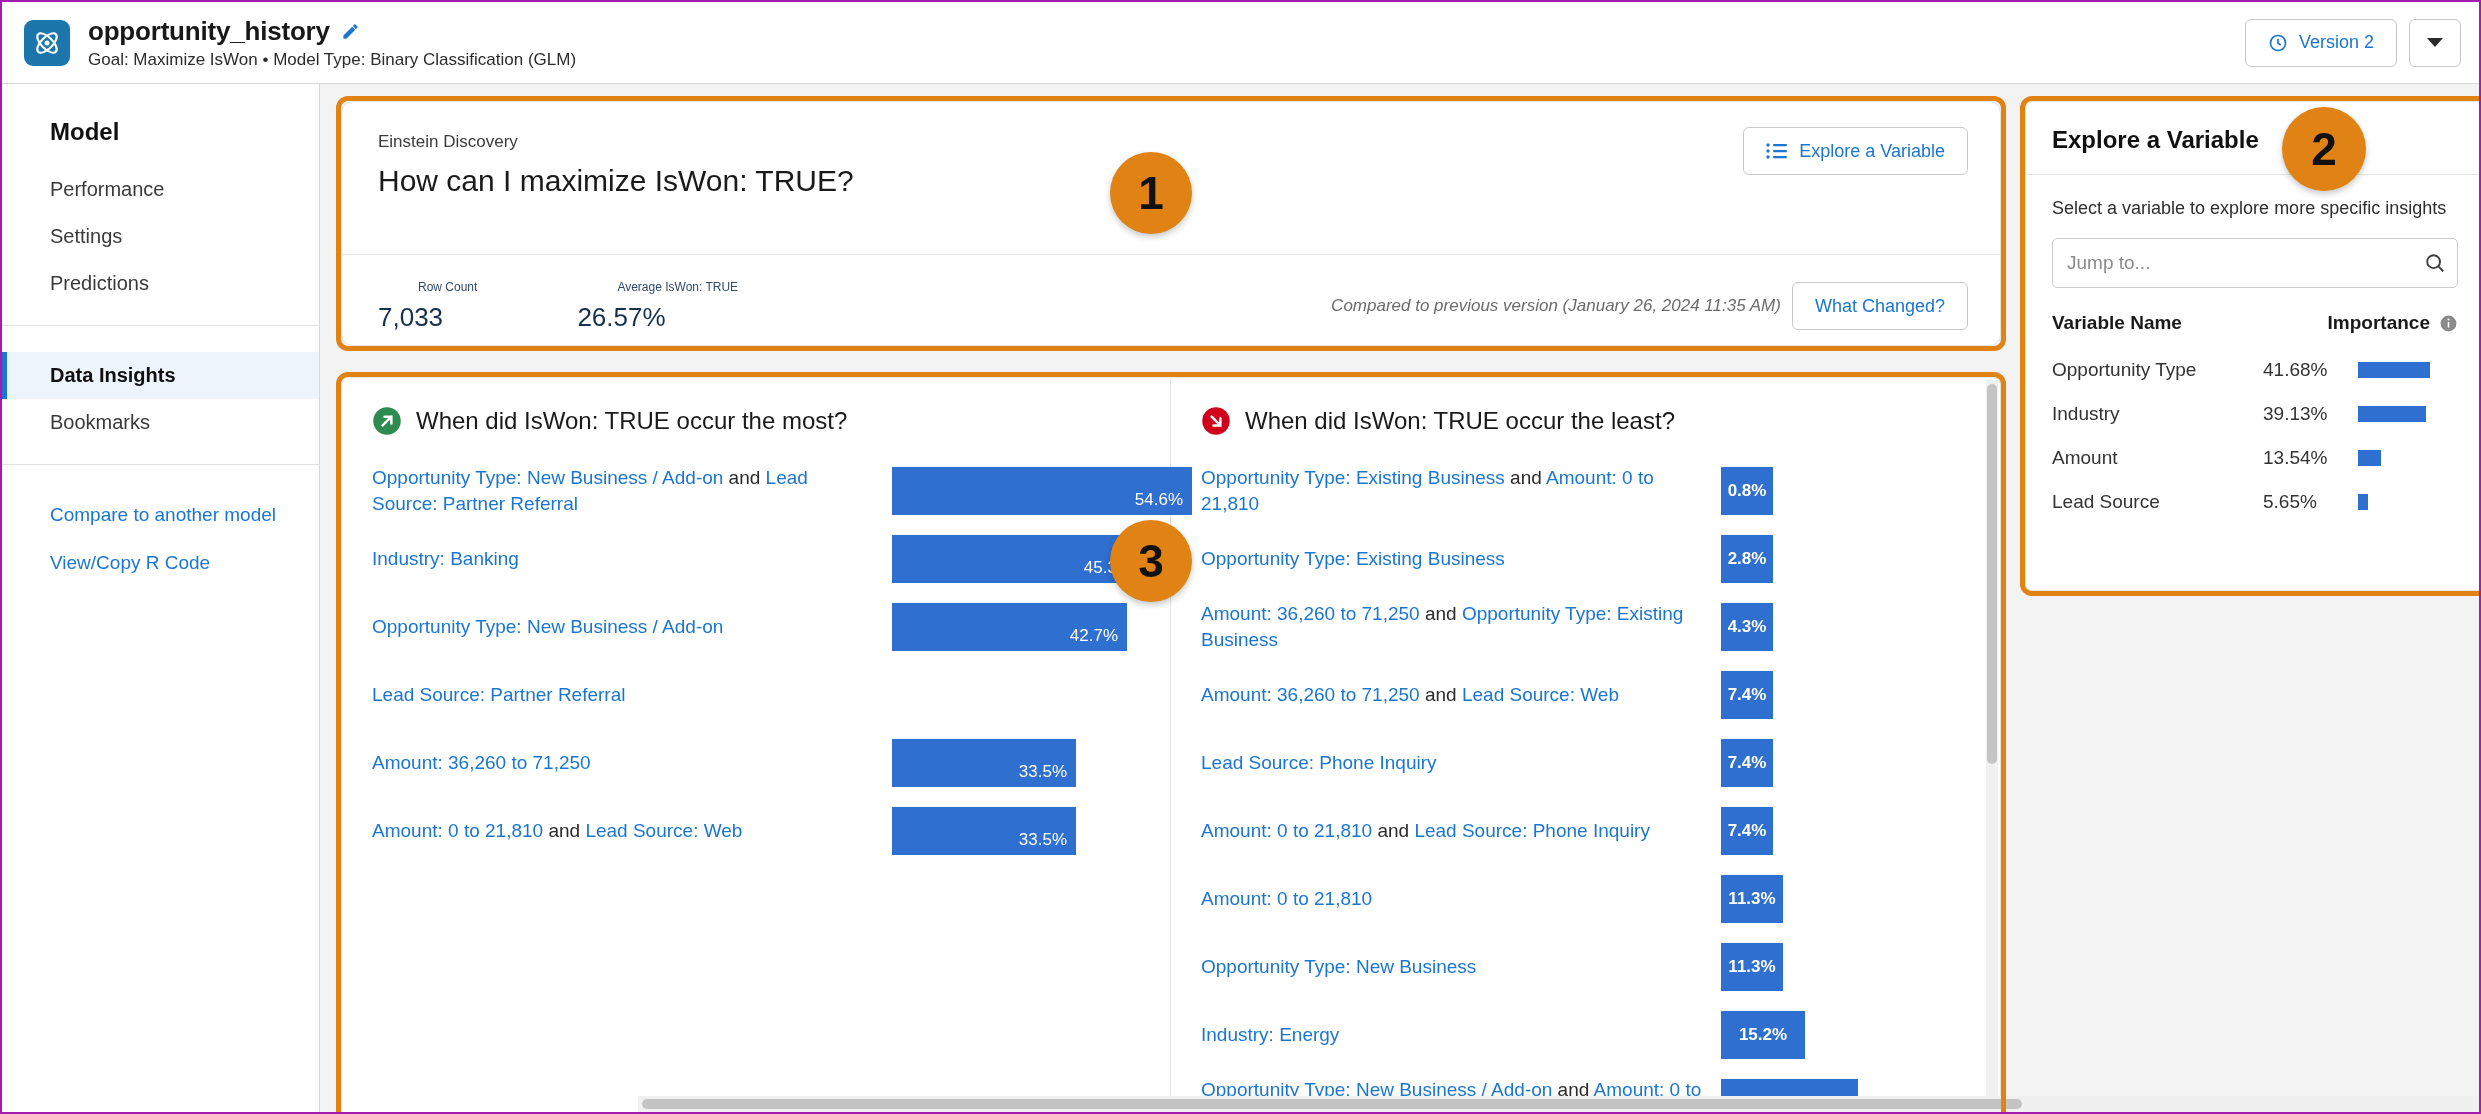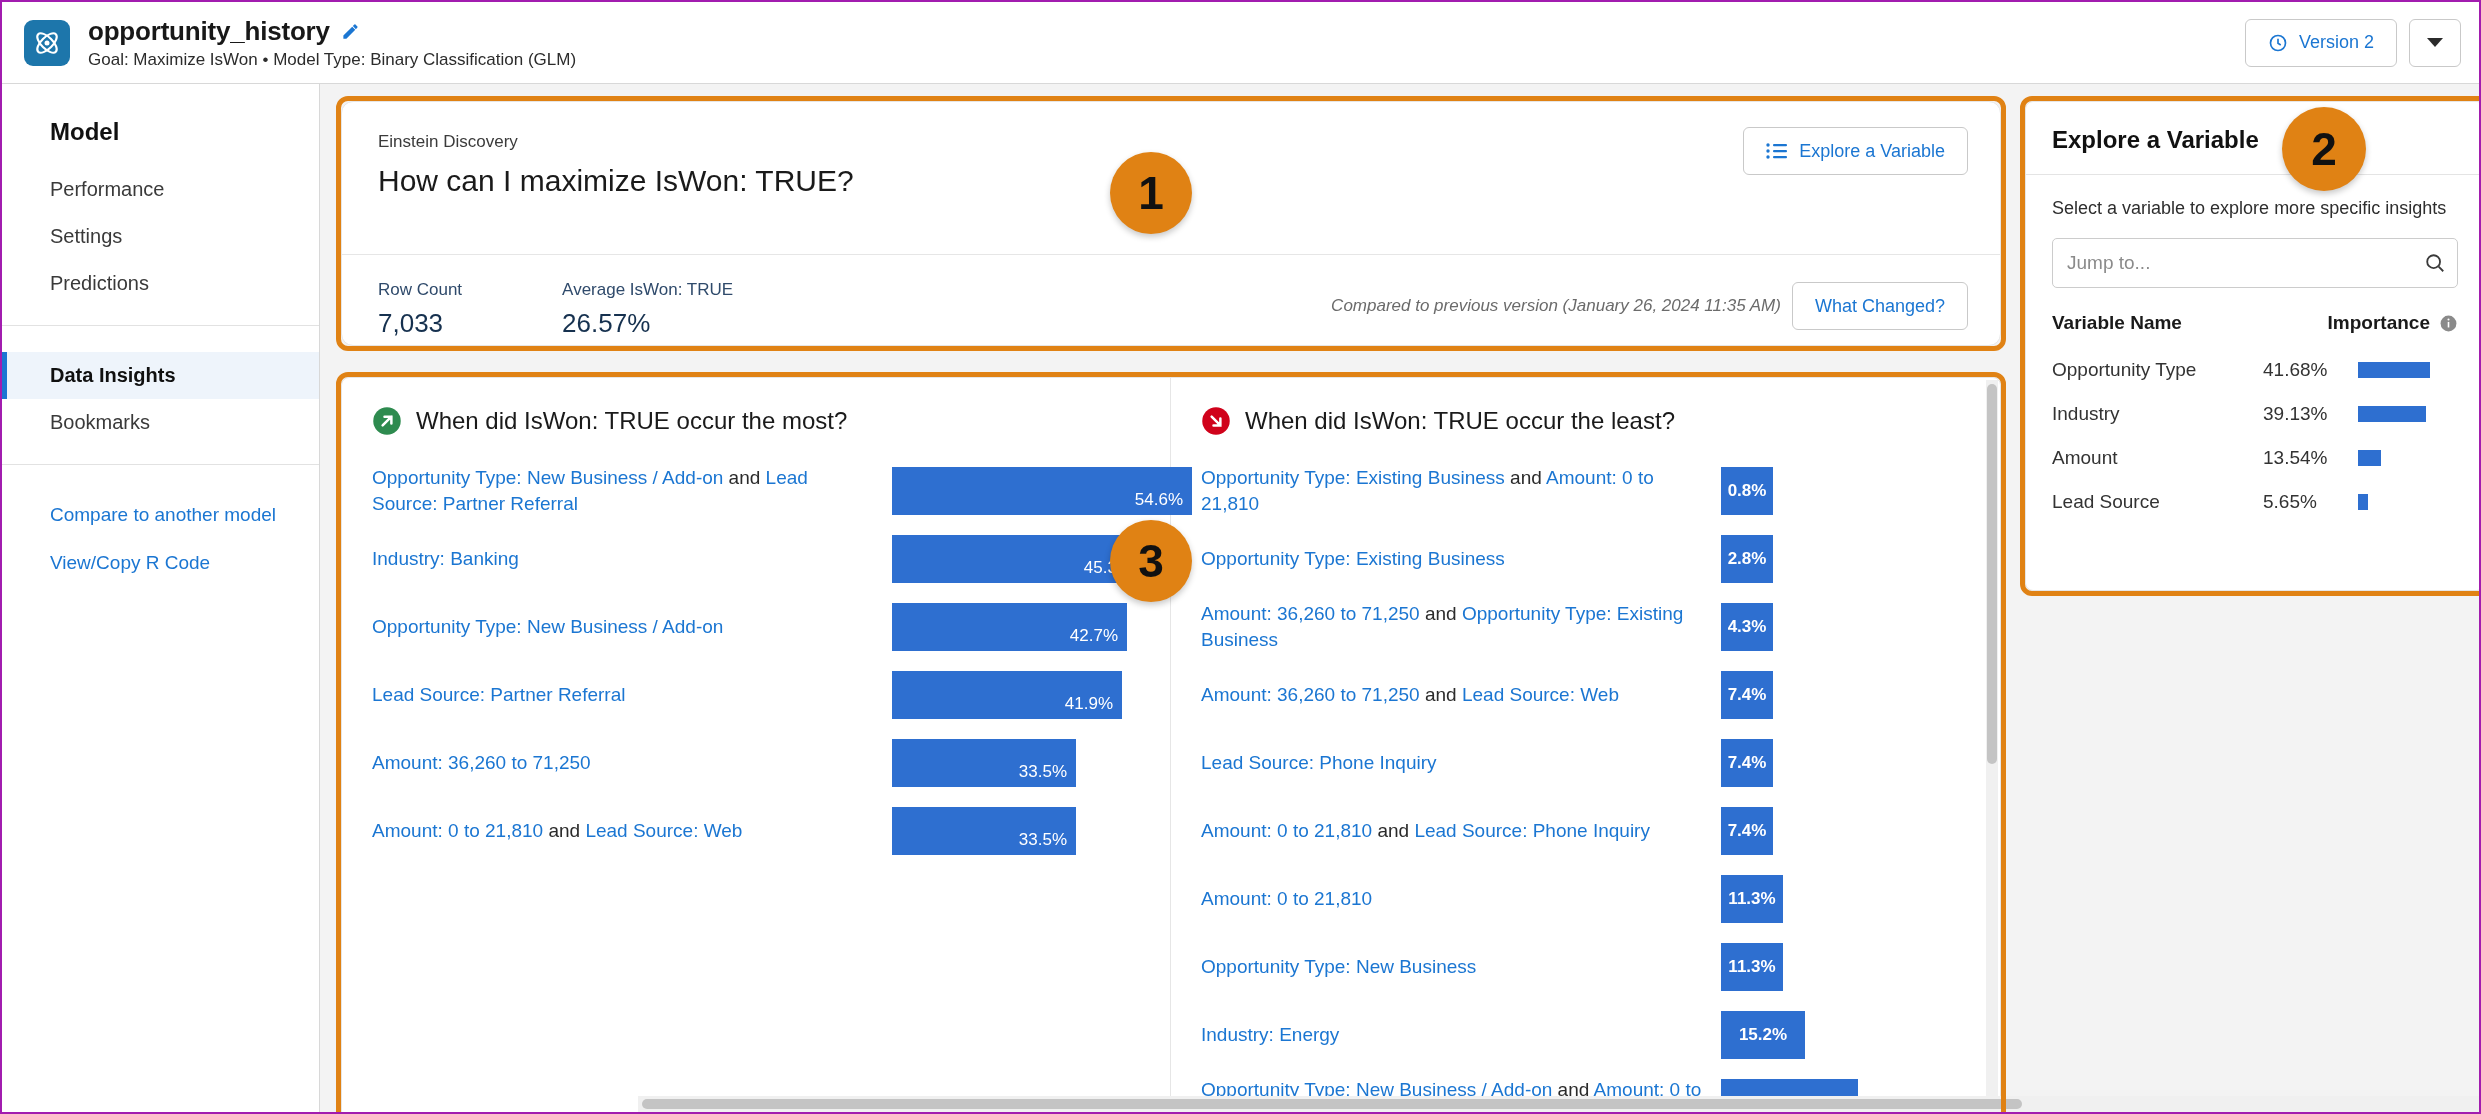--- a/index.html
+++ b/index.html
@@ -89,21 +89,21 @@
     border-radius: 12px; border: 1px solid #e6e6e6;
   }
   .card-pad { padding: 30px 36px 0 36px; position: relative; height: 100%; }
   .eyebrow { font-size: 17px; color: #3b3b3b; }
   .qtitle { font-size: 30px; color: #1a1a1a; margin-top: 12px; font-weight: normal; }
   .explore-btn {
     position: absolute; right: 32px; top: 25px;
   }
   .divider { position: absolute; left: 0; right: 0; top: 152px; height: 1px; background: #e6e6e6; }
   .stats-row { position: absolute; left: 36px; top: 178px; display: flex; gap: 100px; }
-  .stat-label { font-size: 17px; color: #2f4a6b; }
+  .stat-label { font-size: 12px; color: #2f4a6b; margin-left: 40px; }
   .stat-value { font-size: 26px; color: #16314f; margin-top: 8px; }
   .compare-row {
     position: absolute; right: 32px; top: 180px; display: flex; align-items: center; gap: 11px;
   }
   .compare-text { font-size: 17px; color: #6b6b6b; font-style: italic; }
 
   
   .panels-wrap {
     position: absolute; left: 16px; top: 288px; width: 1670px; height: 810px;
   }
@@ -332,25 +332,20 @@
               <div class="ins-row">
                 <div class="ins-label"><span>Opportunity Type: New Business / Add-on</span></div>
                 <div class="ins-barzone">
                   <div class="ins-bar" style="width: 235px;">
                     <span>42.7%</span>
                   </div>
                 </div>
               </div>
               <div class="ins-row">
                 <div class="ins-label"><span>Lead Source: Partner Referral</span></div>
-                <div class="ins-barzone">
-                  <div class="ins-bar" style="width: 230px;">
-                    <span>41.9%</span>
-                  </div>
-                </div>
               </div>
               <div class="ins-row">
                 <div class="ins-label"><span>Amount: 36,260 to 71,250</span></div>
                 <div class="ins-barzone">
                   <div class="ins-bar" style="width: 184px;">
                     <span>33.5%</span>
                   </div>
                 </div>
               </div>
               <div class="ins-row">

